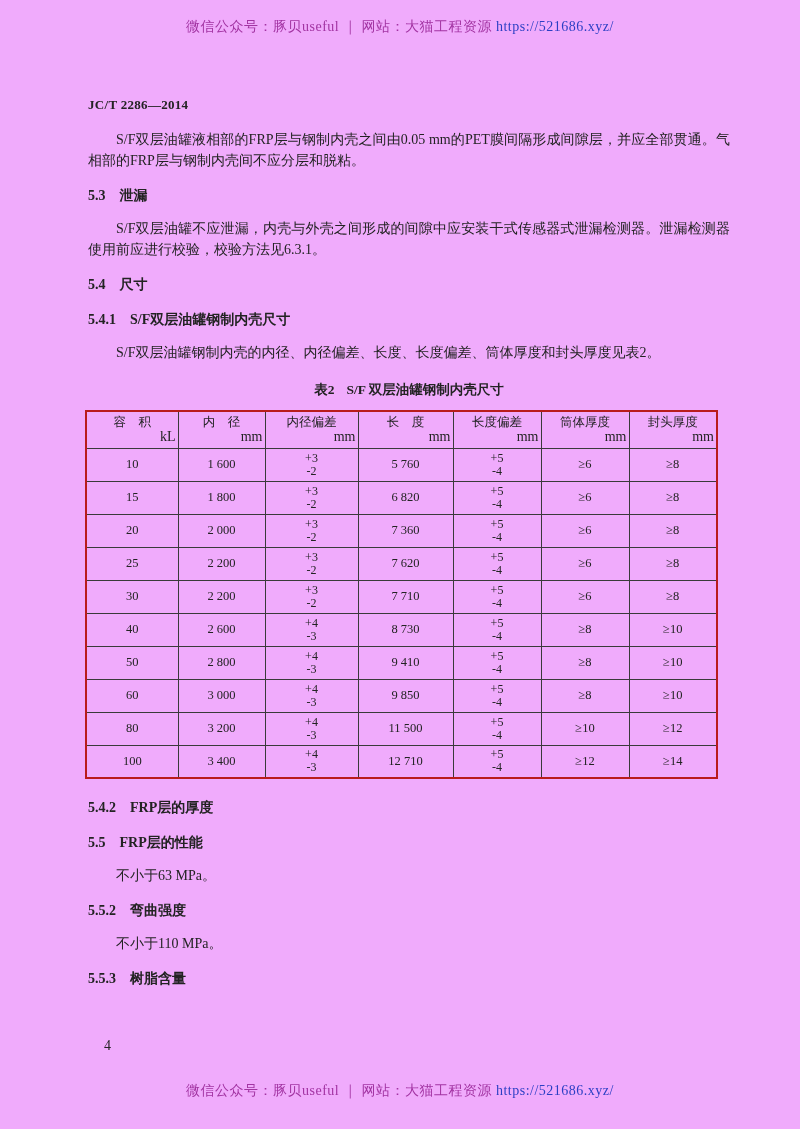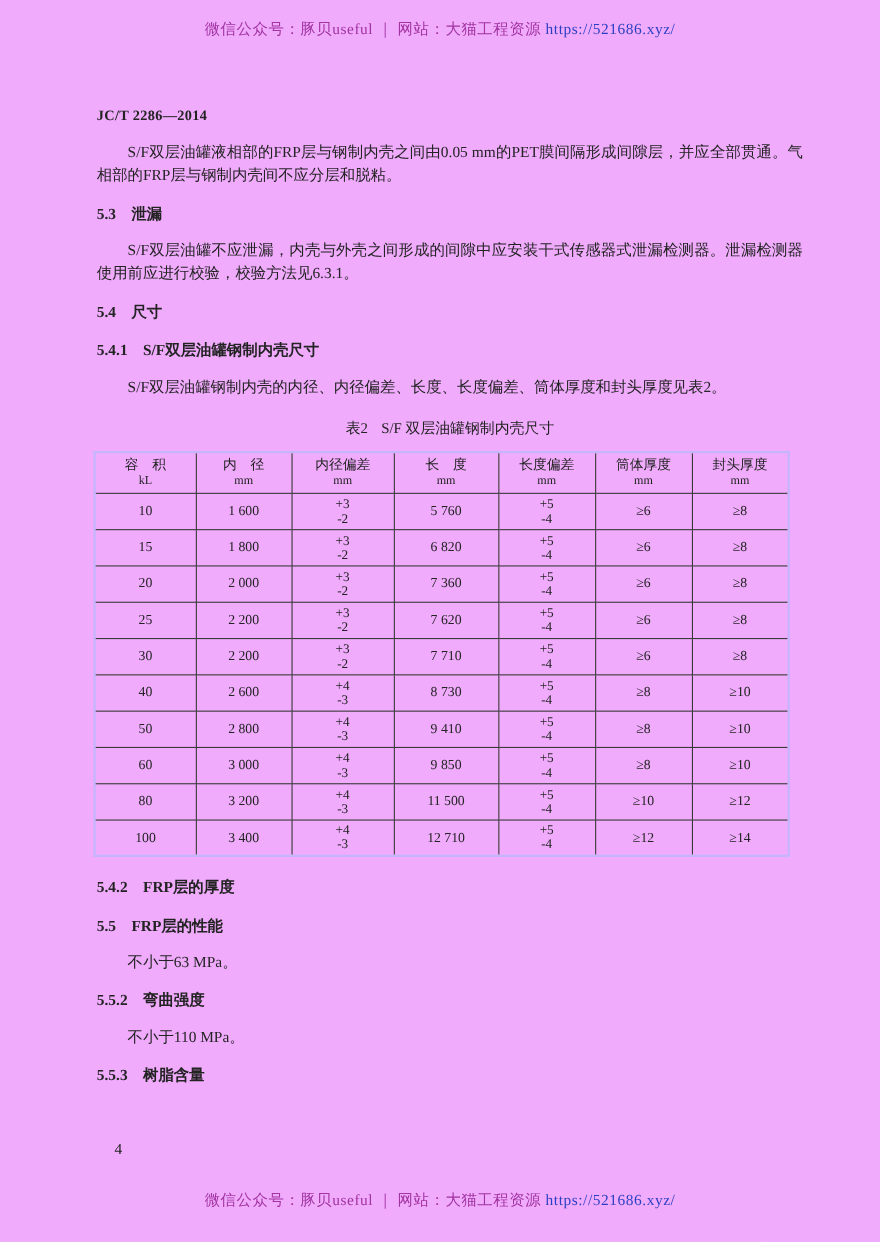--- a/index.html
+++ b/index.html
@@ -44,43 +44,43 @@
     margin-bottom: 9px;
     text-align: justify;
   }
   .heading {
     font-weight: bold;
     margin: 14px 0 12px 0;
   }
   .heading .h-num { margin-right: 14px; }
   .table-caption {
     text-align: center;
-    font-weight: normal;
+    font-weight: bold;
     font-size: 13.5px;
     margin: 16px 0 10px 0;
   }
   .table-caption .cap-prefix { margin-right: 12px; }
   table.spec {
     border-collapse: collapse;
     table-layout: fixed;
     width: 632px;
     margin-left: -3px;
-    border: 2px solid #c4b5fd;
+    border: 2px solid #b91c1c;
     font-size: 12.5px;
   }
   table.spec th, table.spec td {
     border: 1px solid #3a3a3a;
     text-align: center;
     vertical-align: middle;
     padding: 2px 2px;
   }
   table.spec th { font-weight: normal; height: 37px; }
   table.spec td { height: 33px; }
   .col-label { font-size: 12.5px; line-height: 15px; }
-  .col-unit { font-size: 11px; line-height: 14px; }
+  .col-unit { font-size: 14px; line-height: 14px; text-align: right; }
   .dev-line { line-height: 13px; font-size: 12px; }
   .sub-body { margin: 0 0 10px 0; text-indent: 2em; }
   .page-number {
     position: absolute;
     left: 104px;
     top: 1038px;
     font-size: 14px;
   }
 </style>
 </head>

